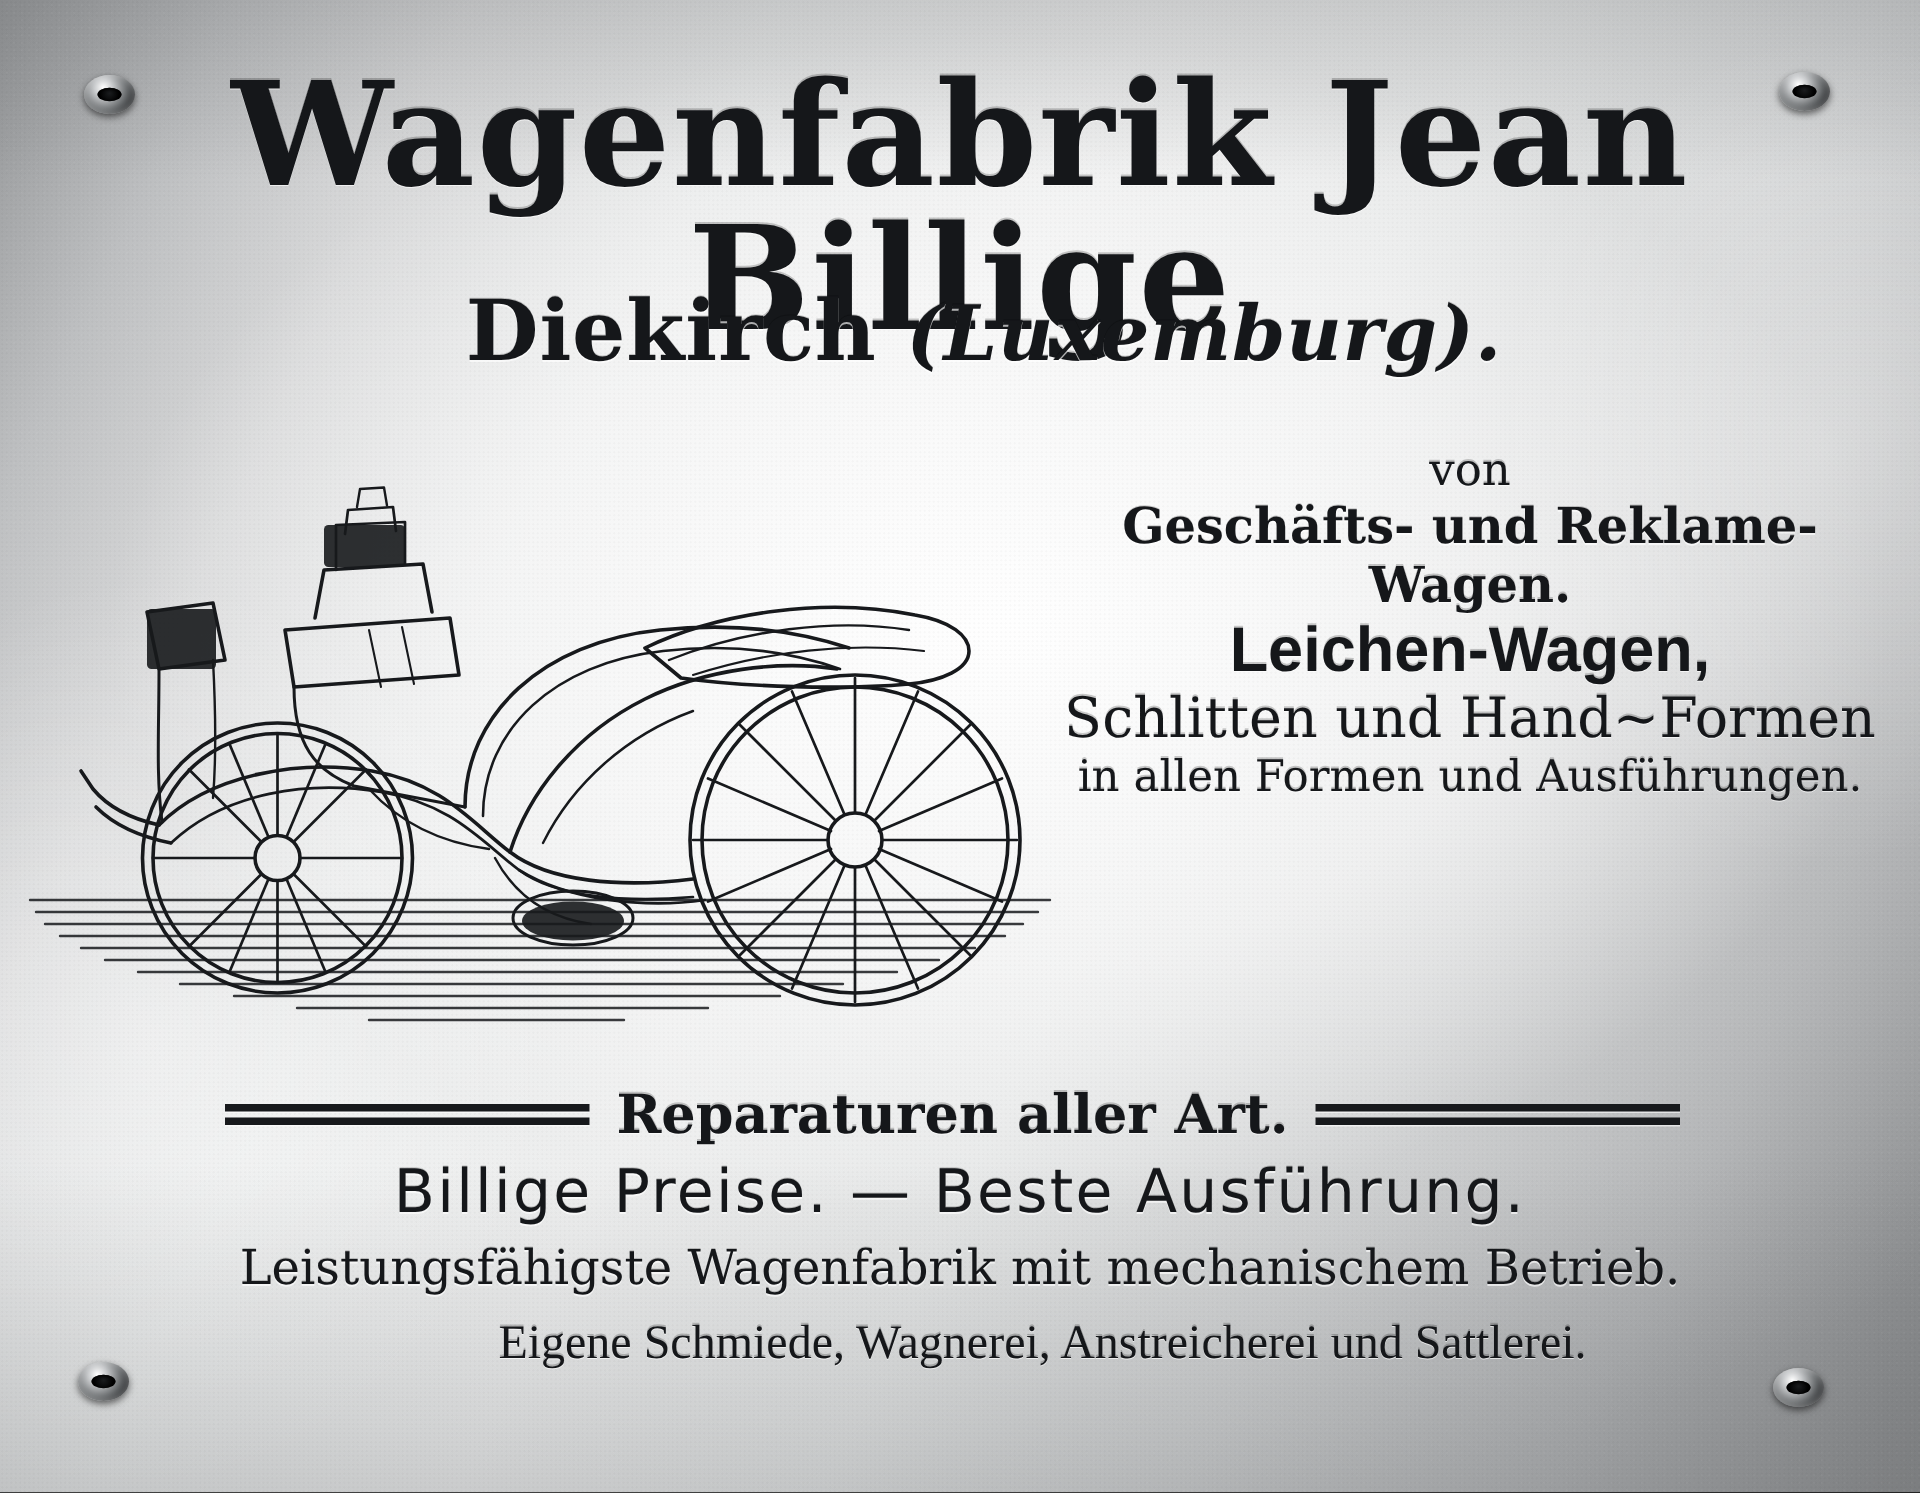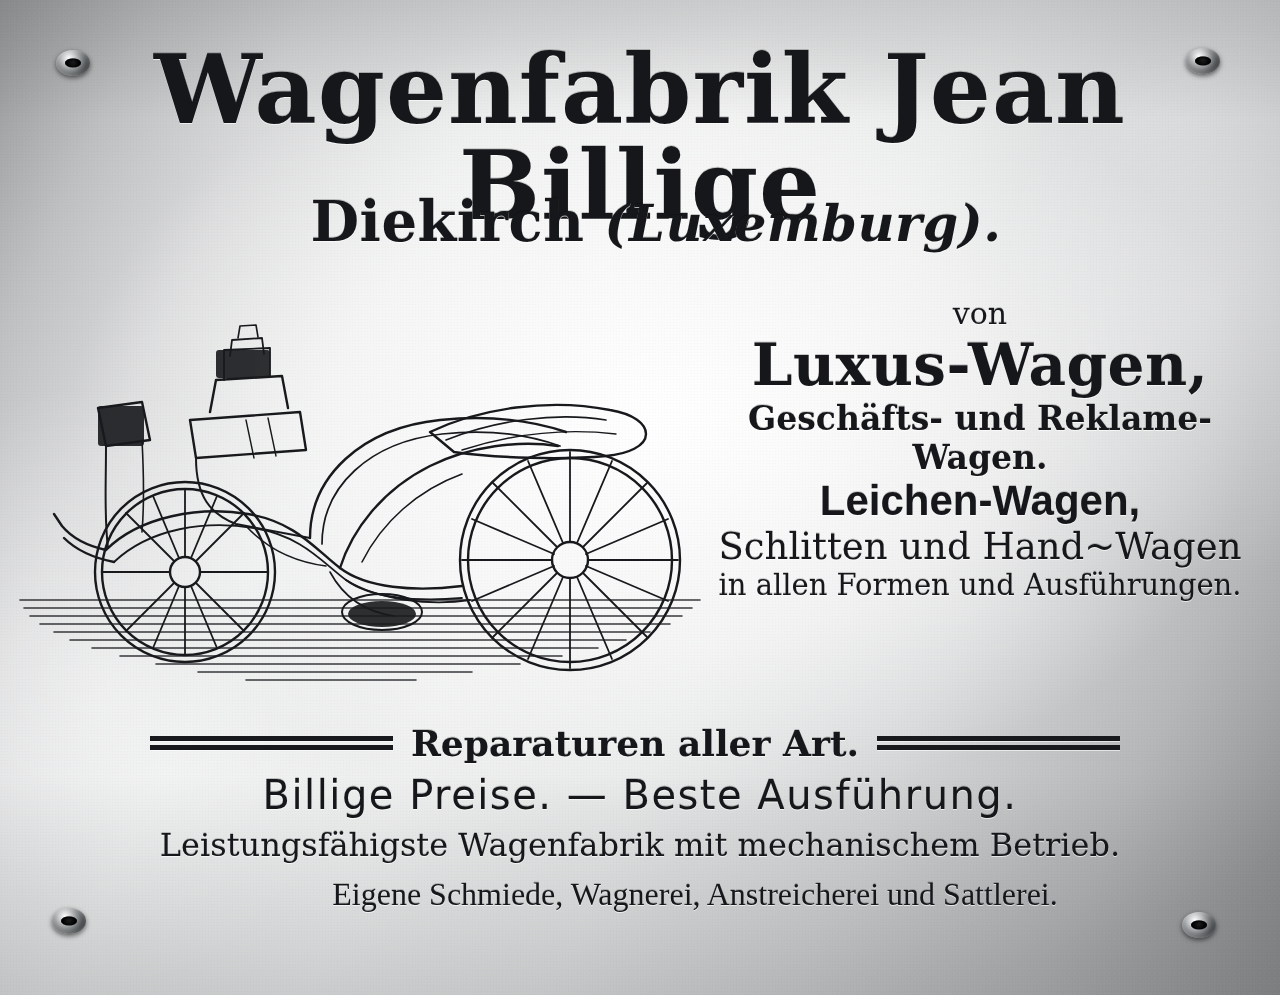--- a/index.html
+++ b/index.html
@@ -329,24 +329,23 @@
         <g fill="#17191c" opacity="0.9">
           <ellipse cx="372" cy="314" rx="34" ry="13"></ellipse>
           <rect x="206" y="50" width="54" height="28" rx="3"></rect>
           <rect x="88" y="106" width="46" height="40" rx="3"></rect>
         </g>
       </svg>
     </div>
 
     <div class="right-col etched">
       <div class="l-von">von</div>
-      <div class="l-luxus">Luxus-Wagen,</div>
       <div class="l-geschaefts">Geschäfts- und Reklame-Wagen.</div>
       <div class="l-leichen">Leichen-Wagen,</div>
-      <div class="l-schlitten">Schlitten und Hand~Wagen</div>
+      <div class="l-schlitten">Schlitten und Hand~Formen</div>
       <div class="l-informen">in allen Formen und Ausführungen.</div>
     </div>
 
     <div class="rule-row">
       <div class="dbl-rule"></div>
       <div class="reparaturen etched">Reparaturen aller Art.</div>
       <div class="dbl-rule"></div>
     </div>
 
     <div class="l-billige etched">Billige Preise. — Beste Ausführung.</div>

